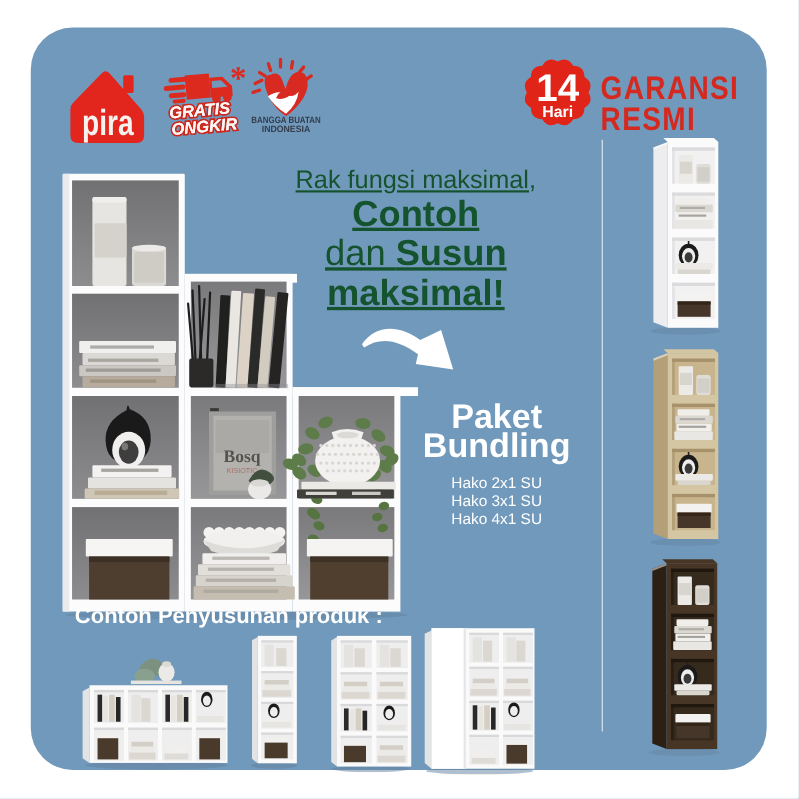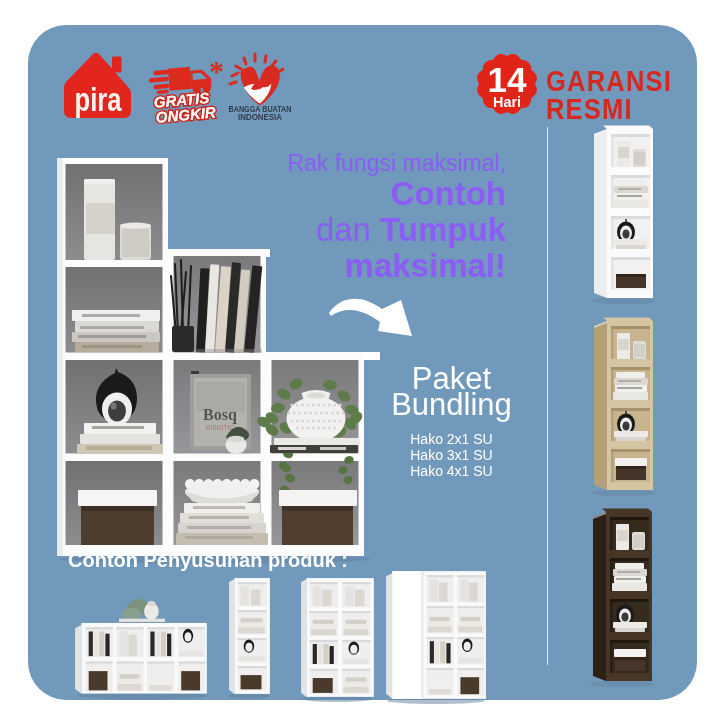--- a/index.html
+++ b/index.html
@@ -4,21 +4,21 @@
 <style>
   html,body{margin:0;padding:0;width:726px;height:726px;background:#ffffff;overflow:hidden;}
   body{font-family:"Liberation Sans", sans-serif;position:relative;}
   .abs{position:absolute;}
 </style>
 </head>
 <body>
 
 <div class="abs" style="left:28px;top:25px;width:669px;height:675px;background:#7199bb;border-radius:38px;"></div>
 
-<div class="abs" style="left:60px;top:48px;width:76px;height:76px;">
+<div class="abs" style="left:60px;top:60px;width:76px;height:76px;">
 <svg width="76" height="76" viewBox="0 0 76 76">
 <rect x="52" y="8.5" width="9.5" height="16" rx="1.5" fill="#e2261d"></rect>
 <path d="M 4 63 Q 4 70 11 70 L 64 70 Q 71 70 71 63 L 71 46 Q 71 42.5 68.5 39.5
          L 39.5 6.5 Q 36 3 32.5 6.5 L 6.5 33.5 Q 4 36 4 39.5 Z" fill="#e2261d"></path>
 <text x="38" y="63" font-size="33" font-weight="bold" fill="#f7f2ee" text-anchor="middle" textLength="47" lengthAdjust="spacingAndGlyphs">pira</text>
 </svg>
 </div>
 
 <div class="abs" style="left:142px;top:52px;width:88px;height:74px;">
 <svg width="88" height="74" viewBox="0 0 88 74">
@@ -72,39 +72,39 @@
 <div class="abs" style="left:474px;top:51px;width:66px;height:66px;">
 <svg width="66" height="66" viewBox="-32 -32 64 64">
   <path d="M 0.0 -27.2 Q 8.6 -32.1 13.6 -23.6 Q 23.5 -23.5 23.6 -13.6 Q 32.1 -8.6 27.2 0.0 Q 32.1 8.6 23.6 13.6 Q 23.5 23.5 13.6 23.6 Q 8.6 32.1 0.0 27.2 Q -8.6 32.1 -13.6 23.6 Q -23.5 23.5 -23.6 13.6 Q -32.1 8.6 -27.2 0.0 Q -32.1 -8.6 -23.6 -13.6 Q -23.5 -23.5 -13.6 -23.6 Q -8.6 -32.1 0.0 -27.2 Z" fill="#e02418"></path>
   <text x="0" y="8" font-size="34" font-weight="bold" fill="#fff" text-anchor="middle">14</text>
   <text x="0" y="22" font-size="14" font-weight="bold" fill="#fff" text-anchor="middle">Hari</text>
 </svg>
 </div>
 
 <div class="abs" style="left:546px;top:67px;width:150px;line-height:24px;font-size:25.5px;font-weight:bold;color:#d5281f;letter-spacing:1.2px;transform:scaleY(1.16);transform-origin:50% 0;">GARANSI<br>RESMI</div>
 
-<div class="abs" style="left:250px;top:150px;width:256px;text-align:right;color:#8b5cf6;">
+<div class="abs" style="left:250px;top:150px;width:256px;text-align:center;color:#14532d;text-decoration:underline;">
 
   <div style="font-size:23px;">Rak fungsi maksimal,</div>
 
   <div style="font-size:33px;font-weight:bold;margin-top:-1px;line-height:36px;">Contoh</div>
 
-  <div style="font-size:33px;line-height:36px;">dan <b>Tumpuk</b></div>
+  <div style="font-size:33px;line-height:36px;">dan <b>Susun</b></div>
 
   <div style="font-size:33px;font-weight:bold;line-height:36px;">maksimal!</div>
 </div>
 
 <div class="abs" style="left:300px;top:285px;width:130px;height:75px;">
 <svg width="130" height="75" viewBox="0 0 130 75">
   <path d="M29 28 C 40 12, 60 8, 82 24 L 101 15 L 112 51 L 78 46 L 80 37 C 62 24, 46 21, 31 31 Z" fill="#ffffff"></path>
 </svg>
 </div>
 
 <div class="abs" style="left:384px;top:366px;width:135px;text-align:center;color:#fff;">
-  <div style="font-size:31px;font-weight:normal;line-height:26px;">Paket<br>Bundling</div>
+  <div style="font-size:31px;font-weight:bold;line-height:26px;">Paket<br>Bundling</div>
 
   <div style="font-size:14px;margin-top:13px;line-height:16px;">Hako 2x1 SU<br>Hako 3x1 SU<br>Hako 4x1 SU</div>
 </div>
 
 <div class="abs" style="left:546.5px;top:127px;width:1px;height:538px;background:rgba(255,255,255,0.8);"></div>
 
 <div class="abs" style="left:50px;top:152px;width:330px;height:412px;" id="mainshelf">
 <svg width="330" height="412" viewBox="0 0 330 412">
 
 <ellipse cx="165.0" cy="407.0" rx="156.0" ry="4.5" fill="#5f7f9e" opacity="0.45"></ellipse>

